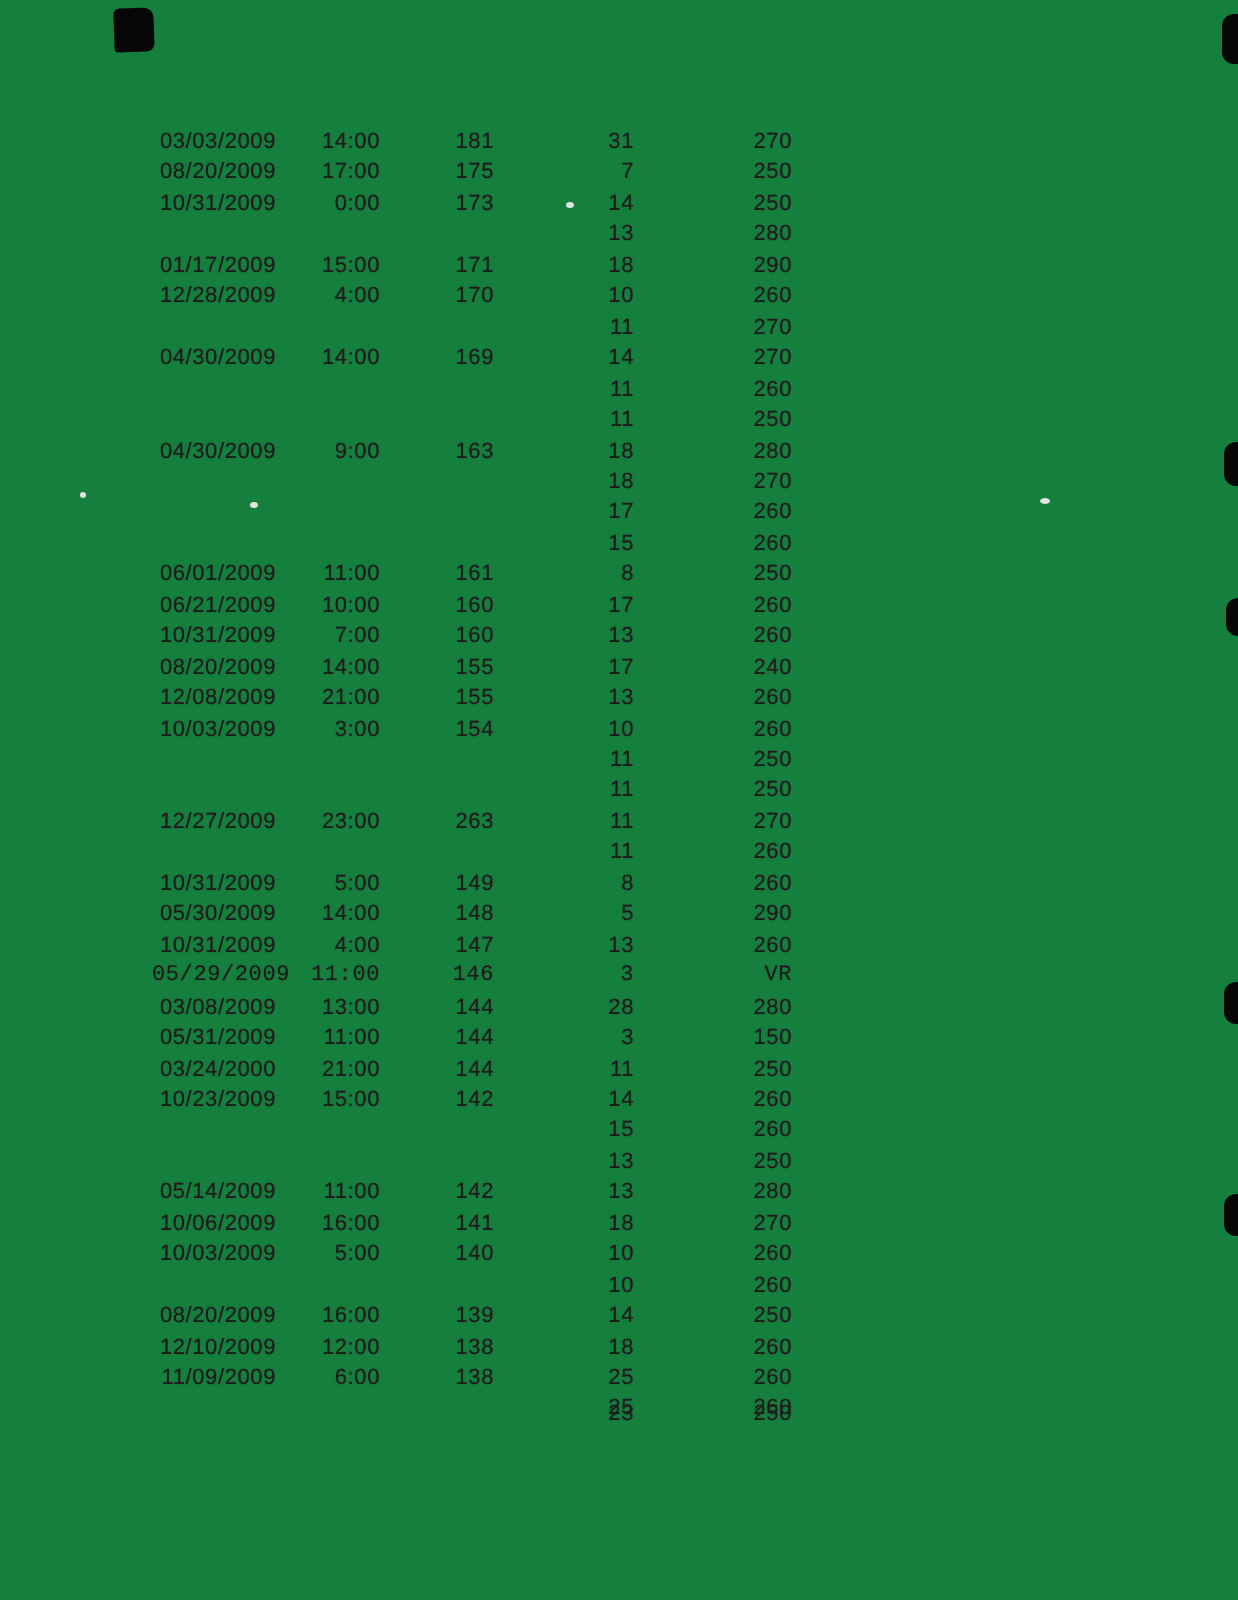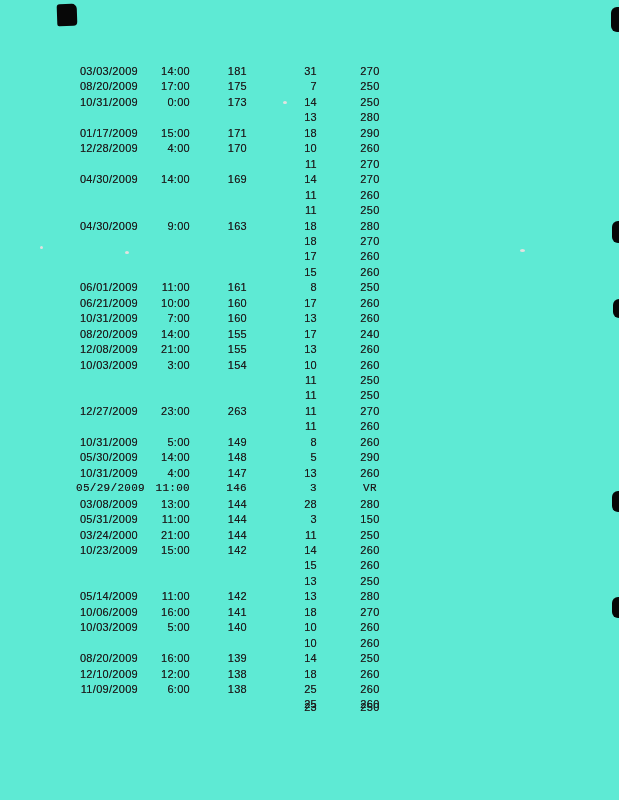--- a/index.html
+++ b/index.html
@@ -1,39 +1,39 @@
 <!DOCTYPE html>
 <html><head>
 <meta charset="utf-8">
 <style>
   html,body{margin:0;padding:0;background:#e9e9e9;}
   .page{
     position:relative;
     width:619px;height:800px;
-    background:#5eead4;
+    background:#15803d;
     overflow:hidden;
     font-family:"Liberation Sans", sans-serif;
     color:#1a1a1a;
   }
   .row{position:absolute;left:0;width:619px;height:15px;}
   .cell{
     position:absolute;
     font-size:11px;
     line-height:14px;
     text-align:right;
     letter-spacing:0.3px;
     color:#1c1c1c;
     text-shadow:0 0 0.6px rgba(45,45,45,0.75);
     white-space:nowrap;
   }
   .c-date{left:76px;width:62px;}
   .c-time{left:144px;width:46px;}
   .c-v1{left:203px;width:44px;}
   .c-v2{left:266px;width:51px;}
-  .c-v3{left:344px;width:52px;text-align:center;}
+  .c-v3{left:344px;width:52px;}
   
   .artifact{position:absolute;background:#070707;}
   .corner-mark{left:57px;top:4px;width:20px;height:22px;border-radius:3px 5px 4px 2px;transform:rotate(-2deg);}
   .edge-mark{border-radius:6px 0 0 6px;}
   .em1{left:611px;top:7px;width:8px;height:25px;}
   .em2{left:612px;top:221px;width:7px;height:22px;}
   .em3{left:613px;top:299px;width:6px;height:19px;}
   .em4{left:612px;top:491px;width:7px;height:21px;}
   .em5{left:612px;top:597px;width:7px;height:21px;}
   .speck{position:absolute;background:#e2e2e0;border-radius:50%;}

